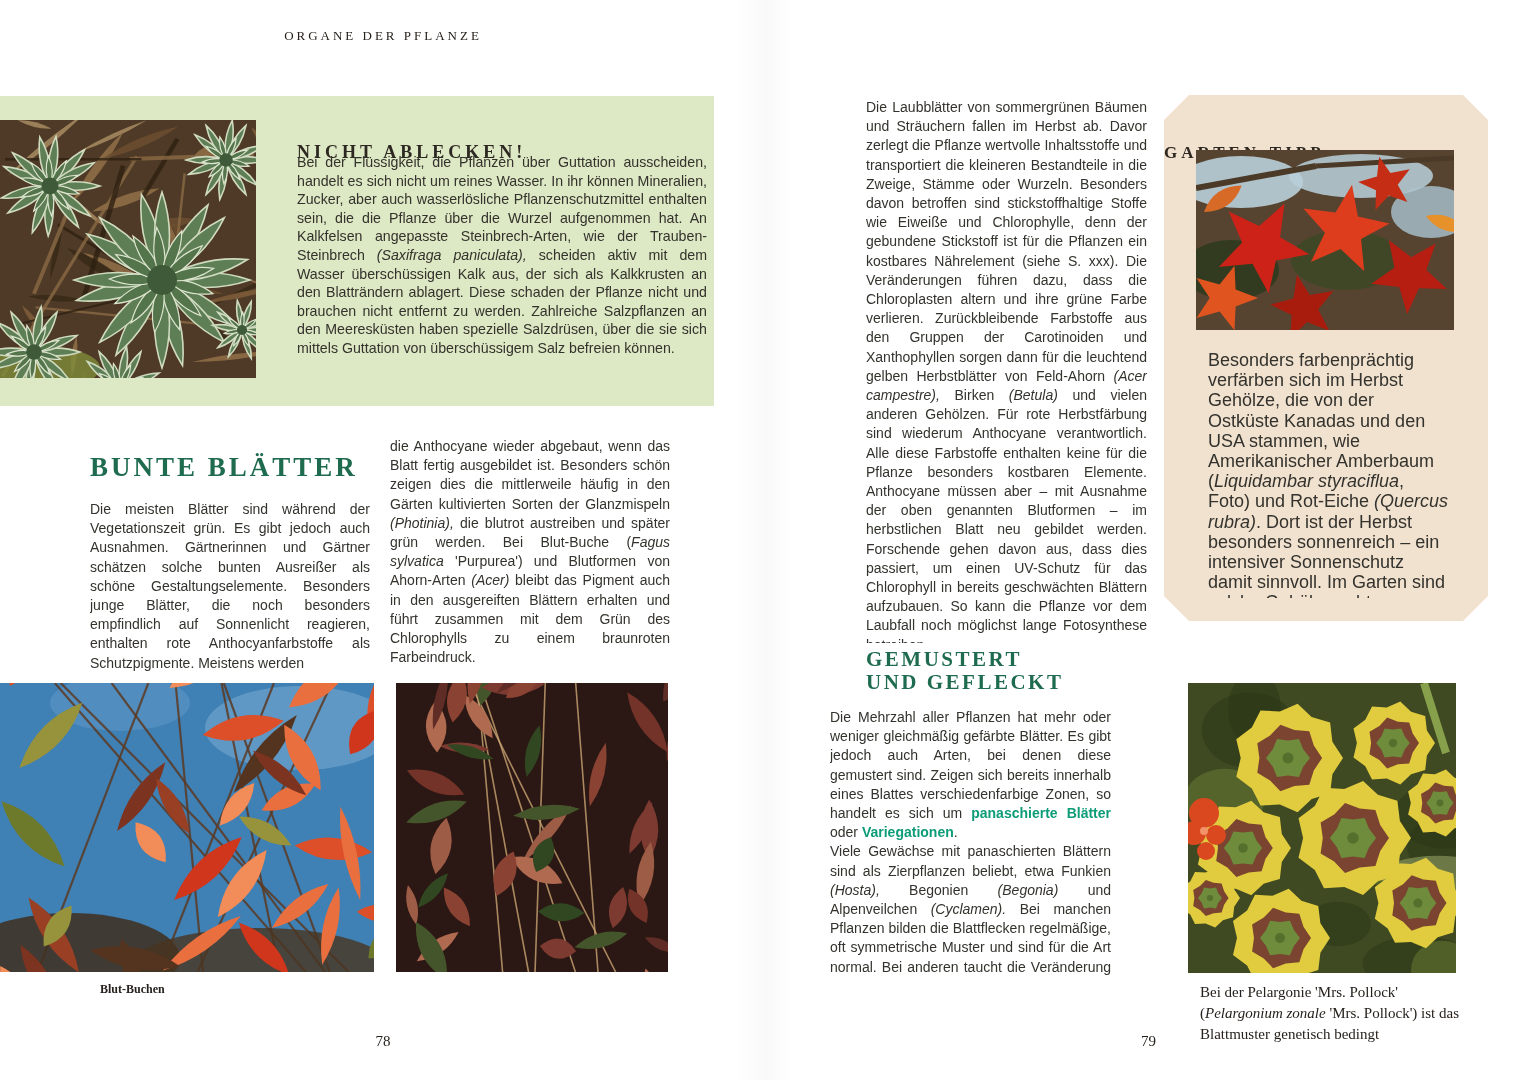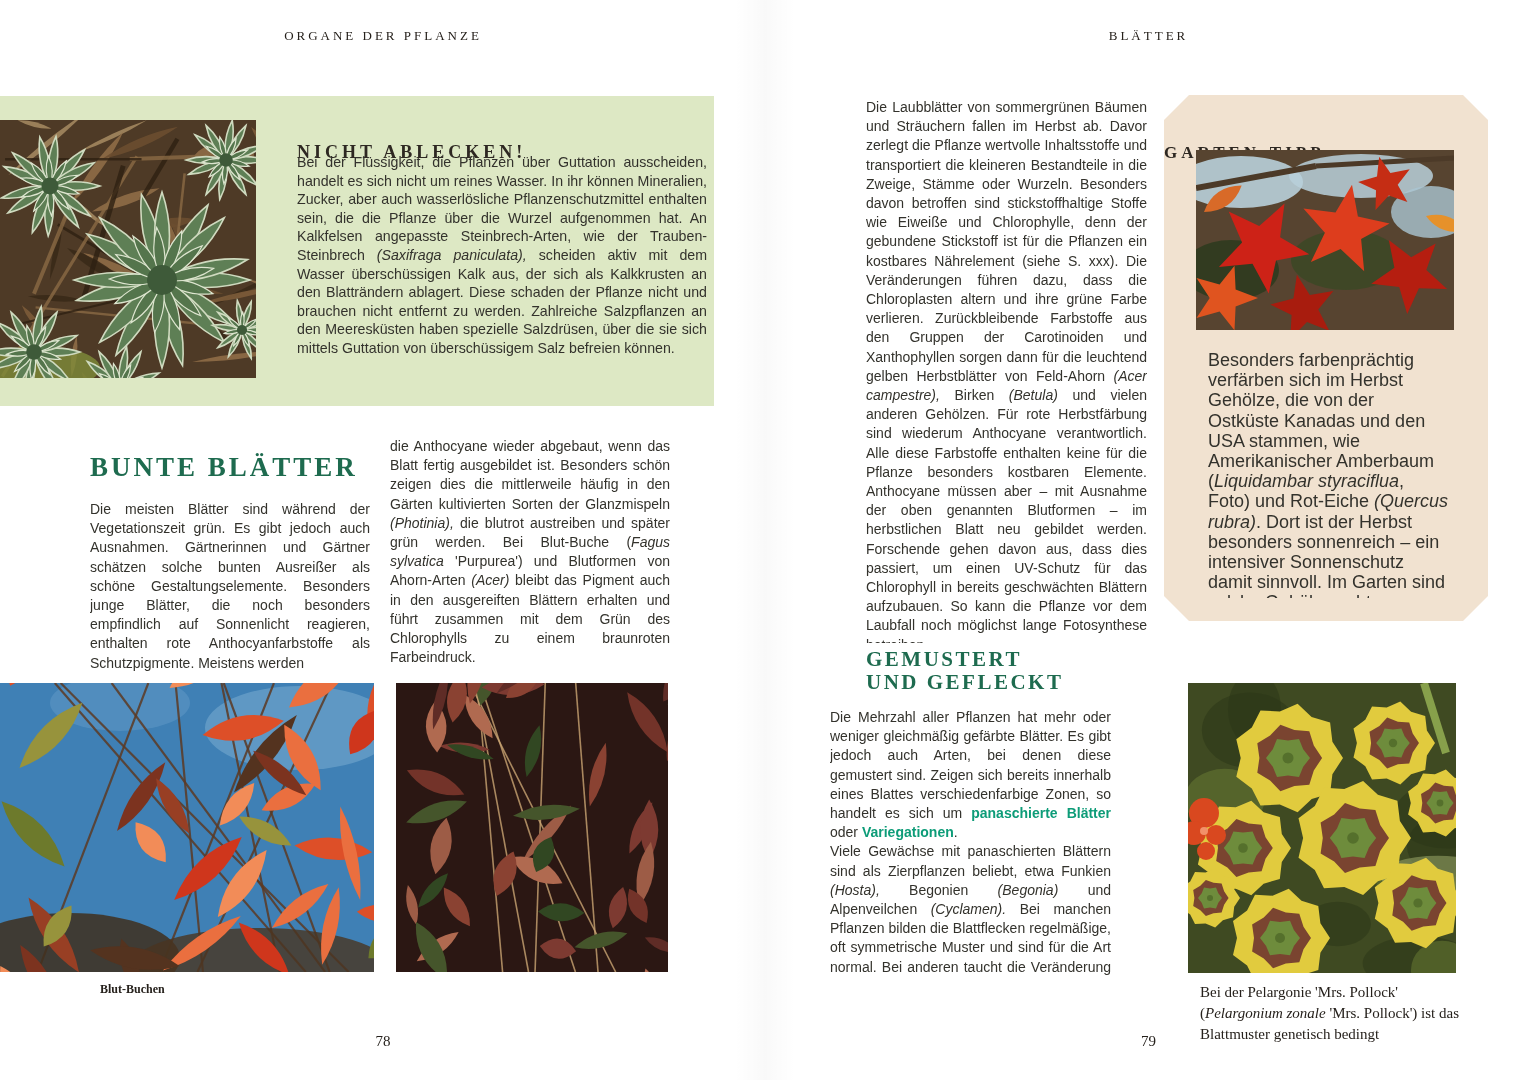--- a/index.html
+++ b/index.html
@@ -30,21 +30,20 @@
           background:linear-gradient(90deg,rgba(0,0,0,0) 0%,rgba(0,0,0,0.025) 50%,rgba(0,0,0,0) 100%);}
 </style>
 </head>
 <body>
 
 <div class="spread">
 
   <div class="abs gutter"></div>
 
   <div class="abs running-head" style="left:0;width:766px;">ORGANE DER PFLANZE</div>
-  <div class="abs running-head" style="left:766px;width:765px;">BLÄTTER</div>
 
   <div class="abs green-box"></div>
 
   <svg class="photo" id="ph-sax" style="left:0;top:120px;" width="256" height="258" viewBox="0 0 256 258">
       <rect width="256" height="258" fill="#4e3a26"></rect>
       <path d="M0 0 Q 29.0529902279377 -4.6754223050083965 58.1059804558754 0 Q 29.0529902279377 4.6754223050083965 0 0 Z" fill="#a3875f" opacity="0.9" transform="translate(61.5 71.3) rotate(39)"></path>
       <path d="M0 0 Q 19.14578279480338 -5.923578777583316 38.29156558960676 0 Q 19.14578279480338 5.923578777583316 0 0 Z" fill="#7d5c3a" opacity="0.9" transform="translate(21.8 185.2) rotate(52)"></path>
       <path d="M0 0 Q 35.733708553016186 -9.776183840585873 71.46741710603237 0 Q 35.733708553016186 9.776183840585873 0 0 Z" fill="#8f6d47" opacity="0.9" transform="translate(92.0 91.6) rotate(-19)"></path>
       <path d="M0 0 Q 20.07247405126691 -10.595403392100707 40.14494810253382 0 Q 20.07247405126691 10.595403392100707 0 0 Z" fill="#6b4e30" opacity="0.9" transform="translate(171.1 103.0) rotate(49)"></path>
       <path d="M0 0 Q 38.04628200829029 -4.450577869778499 76.09256401658058 0 Q 38.04628200829029 4.450577869778499 0 0 Z" fill="#a3875f" opacity="0.9" transform="translate(77.8 32.3) rotate(-25)"></path>

